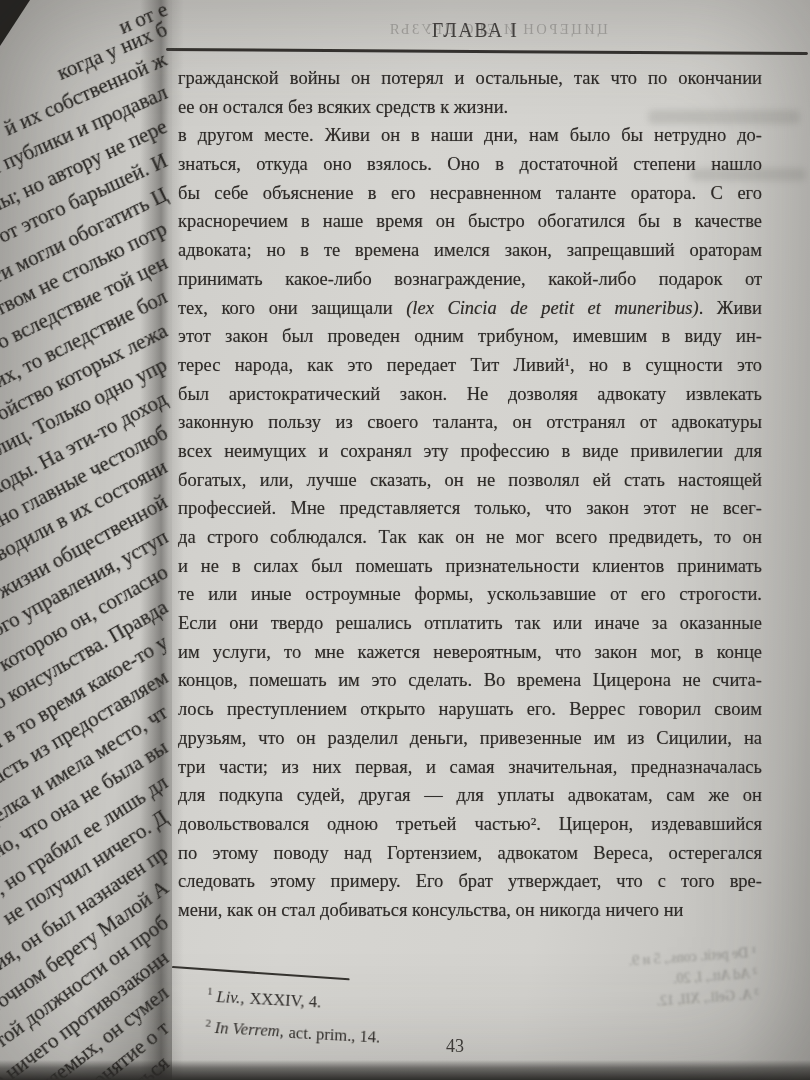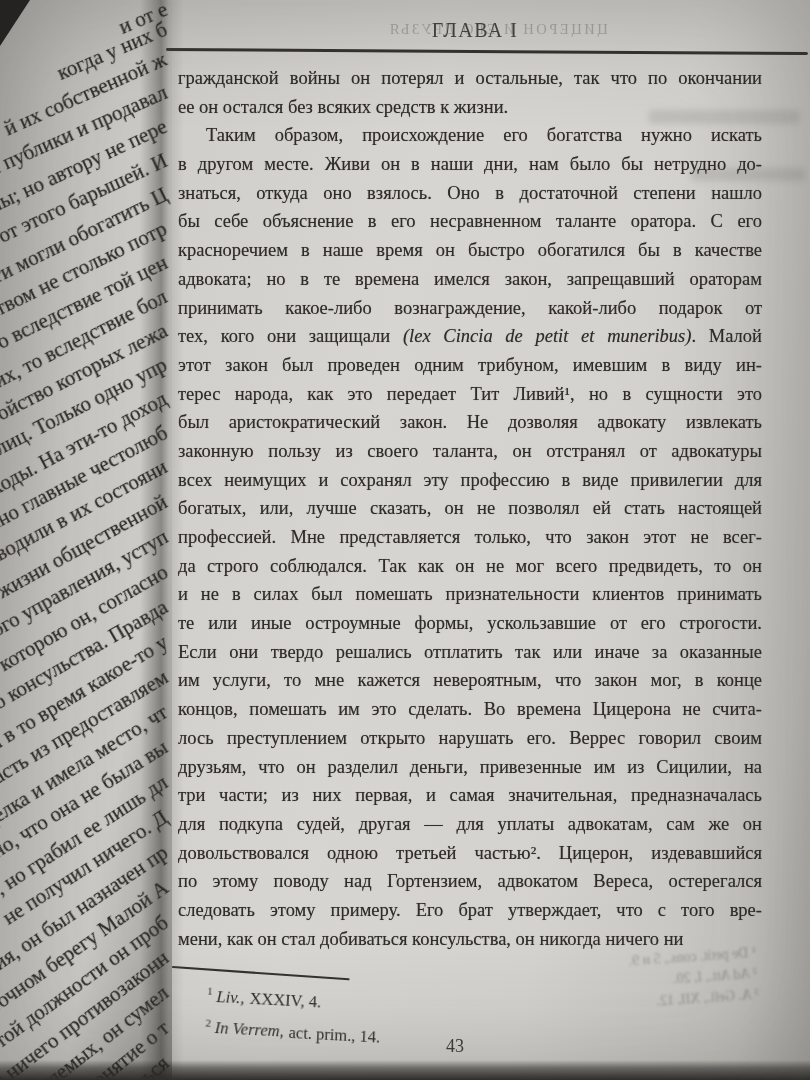--- a/index.html
+++ b/index.html
@@ -129,28 +129,27 @@
 
   <div class="chapter">ГЛАВА I</div>
   <div class="head-rule"></div>
 
   <div class="smudge" style="top:110px;left:648px;width:152px;height:14px;"></div>
   <div class="smudge" style="top:168px;left:690px;width:116px;height:13px;"></div>
 
   <div class="main-text">
     <div class="tl">гражданской войны он потерял и остальные, так что по окончании</div>
     <div class="tl endpara">ее он остался без всяких средств к жизни.</div>
-    <div class="tl indent">Таким образом, происхождение его богатства нужно искать</div>
     <div class="tl">в другом месте. Живи он в наши дни, нам было бы нетрудно до-</div>
     <div class="tl">знаться, откуда оно взялось. Оно в достаточной степени нашло</div>
     <div class="tl">бы себе объяснение в его несравненном таланте оратора. С его</div>
     <div class="tl">красноречием в наше время он быстро обогатился бы в качестве</div>
     <div class="tl">адвоката; но в те времена имелся закон, запрещавший ораторам</div>
     <div class="tl">принимать какое-либо вознаграждение, какой-либо подарок от</div>
-    <div class="tl"><span>тех, кого они защищали </span><i>(lex Cincia de petit et muneribus)</i><span>. Малой</span></div>
+    <div class="tl"><span>тех, кого они защищали </span><i>(lex Cincia de petit et muneribus)</i><span>. Живи</span></div>
     <div class="tl">этот закон был проведен одним трибуном, имевшим в виду ин-</div>
     <div class="tl">терес народа, как это передает Тит Ливий¹, но в сущности это</div>
     <div class="tl">был аристократический закон. Не дозволяя адвокату извлекать</div>
     <div class="tl">законную пользу из своего таланта, он отстранял от адвокатуры</div>
     <div class="tl">всех неимущих и сохранял эту профессию в виде привилегии для</div>
     <div class="tl">богатых, или, лучше сказать, он не позволял ей стать настоящей</div>
     <div class="tl">профессией. Мне представляется только, что закон этот не всег-</div>
     <div class="tl">да строго соблюдался. Так как он не мог всего предвидеть, то он</div>
     <div class="tl">и не в силах был помешать признательности клиентов принимать</div>
     <div class="tl">те или иные остроумные формы, ускользавшие от его строгости.</div>

